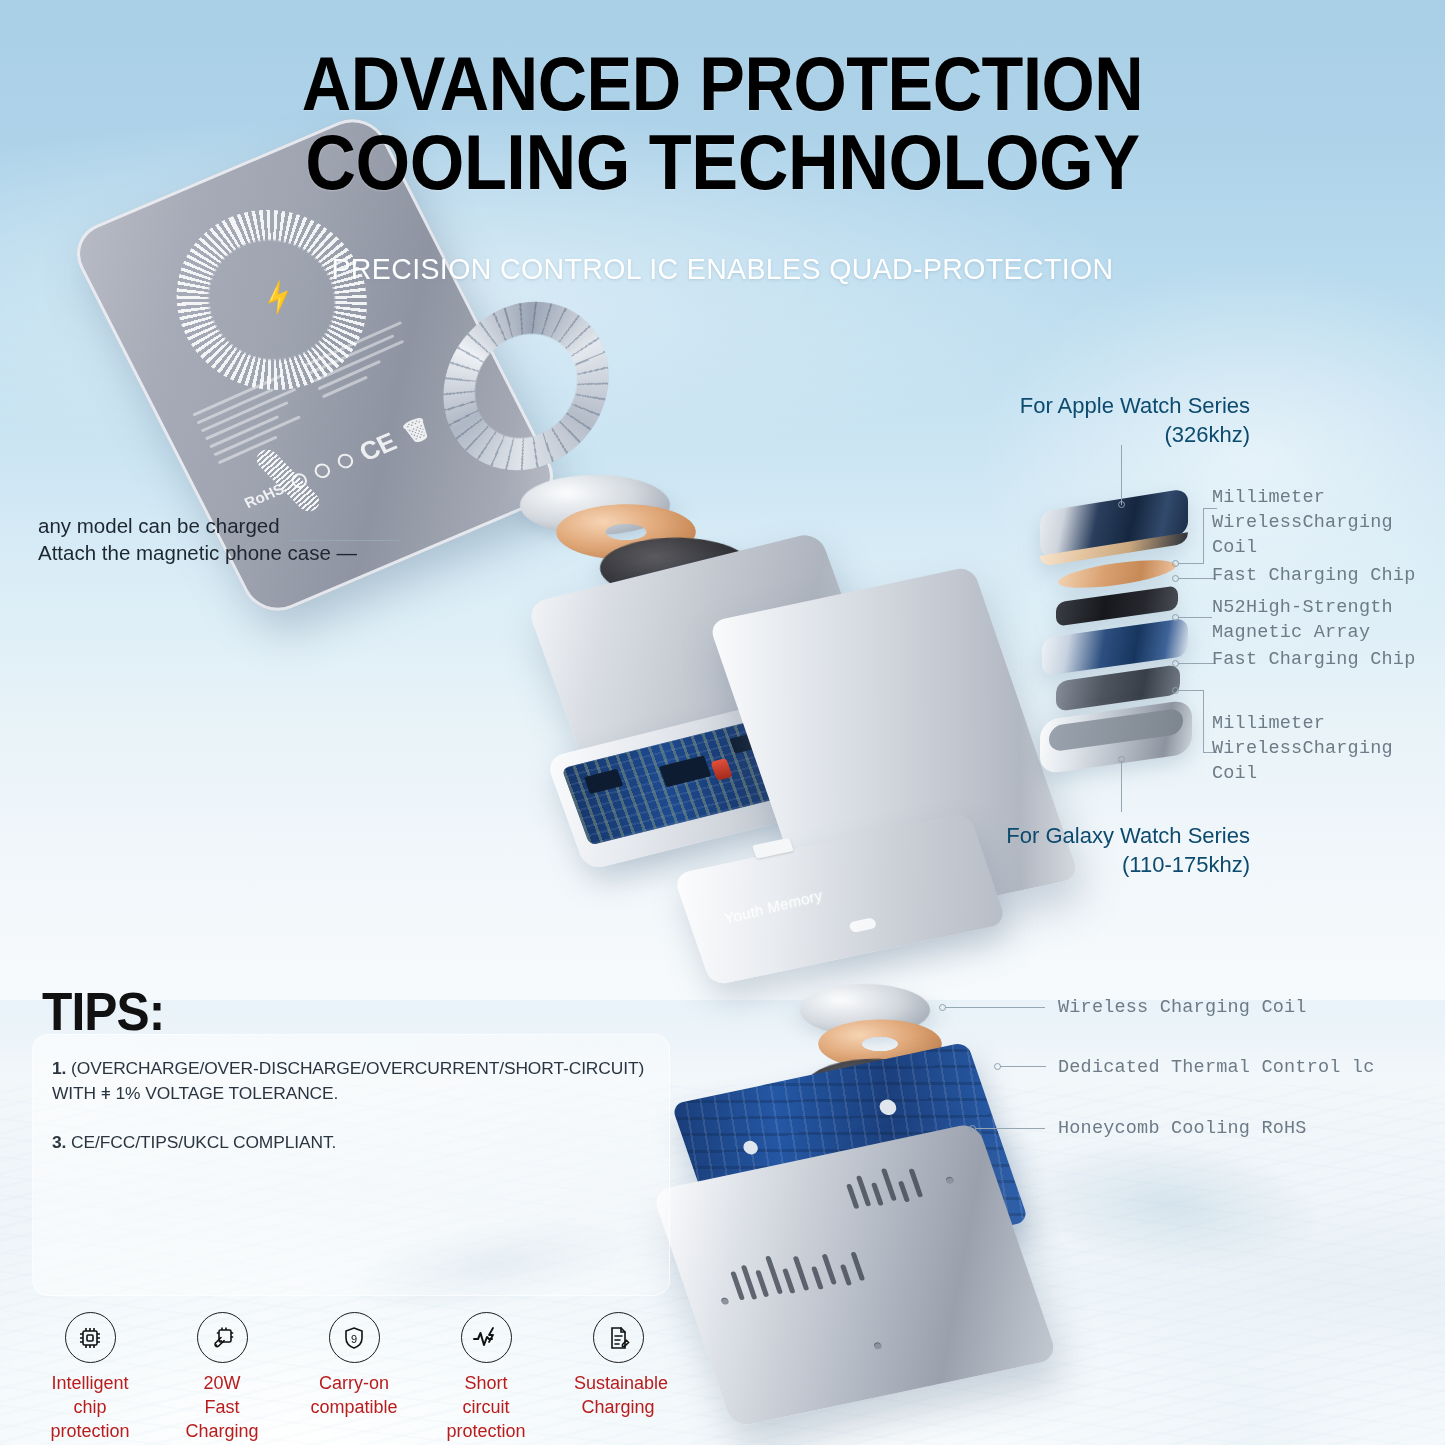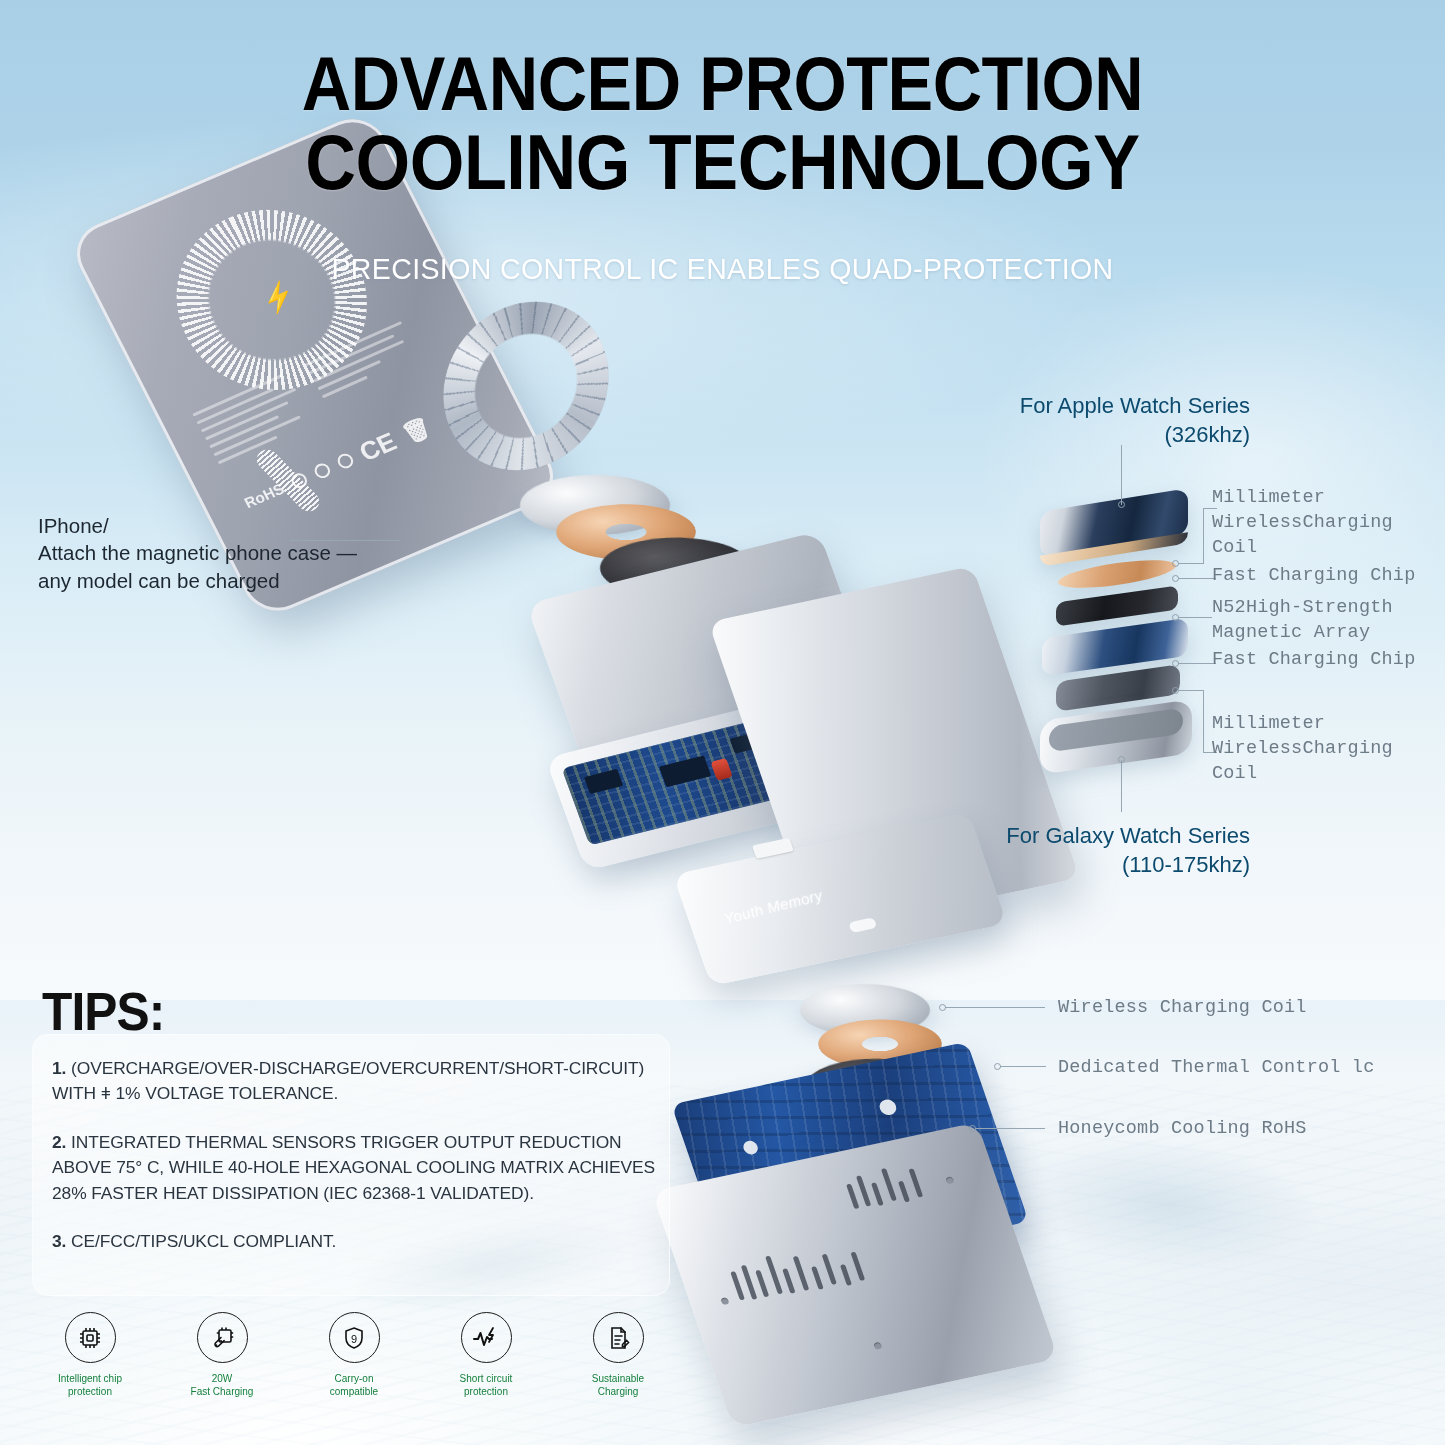--- a/index.html
+++ b/index.html
@@ -115,21 +115,21 @@
   }
   .tip b { font-weight:bold; }
 
   
   .features { position:absolute; left:46px; top:1312px; display:flex; gap:44px; }
   .feat { width:88px; text-align:center; }
   .feat-ic {
     width:51px; height:51px; margin:0 auto 9px; border-radius:50%;
     border:1.6px solid #1b1b1b; display:flex; align-items:center; justify-content:center;
   }
-  .feat-tx { font-size:10px; color:#15803d; line-height:1.32; }
+  .feat-tx { font-size:18px; color:#b91c1c; line-height:1.32; }
 
   
   .art { position:absolute; inset:0; pointer-events:none; }
   .part { position:absolute; }
 
   .phone {
     width:330px; height:430px; border-radius:34px;
     background:linear-gradient(128deg,#b9bcc6 0%,#a7abb7 22%,#9ea3b0 44%,#8f94a2 66%,#a3a8b4 88%,#bcc0c9 100%);
     box-shadow:0 22px 44px rgba(90,115,140,.34), inset 0 0 0 3px rgba(255,255,255,.3);
     transform:rotate(-27deg) skewY(4deg);
@@ -522,23 +522,22 @@
   <div class="lline h" style="left:290px; top:540px; width:110px;"></div>
 </div>
 
 <div class="title-wrap">
   <div class="title-line l1">ADVANCED PROTECTION</div>
   <div class="title-line l2">COOLING TECHNOLOGY</div>
 </div>
 <div class="subtitle">PRECISION CONTROL IC ENABLES QUAD-PROTECTION</div>
 
 <div class="callout" style="left:38px; top:512px; width:360px;">
-  <div>IPhone/</div>
+  <div>any model can be charged</div>
   <div>Attach the magnetic phone case —</div>
-  <div>any model can be charged</div>
 </div>
 
 <div class="hdr-label" style="left:1000px; top:392px; width:250px;">
   <div>For Apple Watch Series</div>
   <div>(326khz)</div>
 </div>
 <div class="hdr-label" style="left:1000px; top:822px; width:250px;">
   <div>For Galaxy Watch Series</div>
   <div>(110-175khz)</div>
 </div>
@@ -557,24 +556,20 @@
 <div class="mono-label" style="left:1058px; top:1117px;">Honeycomb Cooling RoHS</div>
 
 <div class="tips-title">TIPS:</div>
 <div class="tips-panel"></div>
 <div class="tips-body">
   <div class="tip">
     <b>1.</b>
     <span>(OVERCHARGE/OVER-DISCHARGE/OVERCURRENT/SHORT-CIRCUIT) WITH ǂ 1% VOLTAGE TOLERANCE.</span>
   </div>
   <div class="tip">
-    <b>2.</b>
-    <span>INTEGRATED THERMAL SENSORS TRIGGER OUTPUT REDUCTION ABOVE 75° C, WHILE 40-HOLE HEXAGONAL COOLING MATRIX ACHIEVES 28% FASTER HEAT DISSIPATION (IEC 62368-1 VALIDATED).</span>
-  </div>
-  <div class="tip">
     <b>3.</b>
     <span>CE/FCC/TIPS/UKCL COMPLIANT.</span>
   </div>
 </div>
 
 <div class="features">
 
   <div class="feat">
     <div class="feat-ic">
       <svg width="28" height="28" viewBox="0 0 28 28" fill="none" stroke="#111" stroke-width="1.6">

